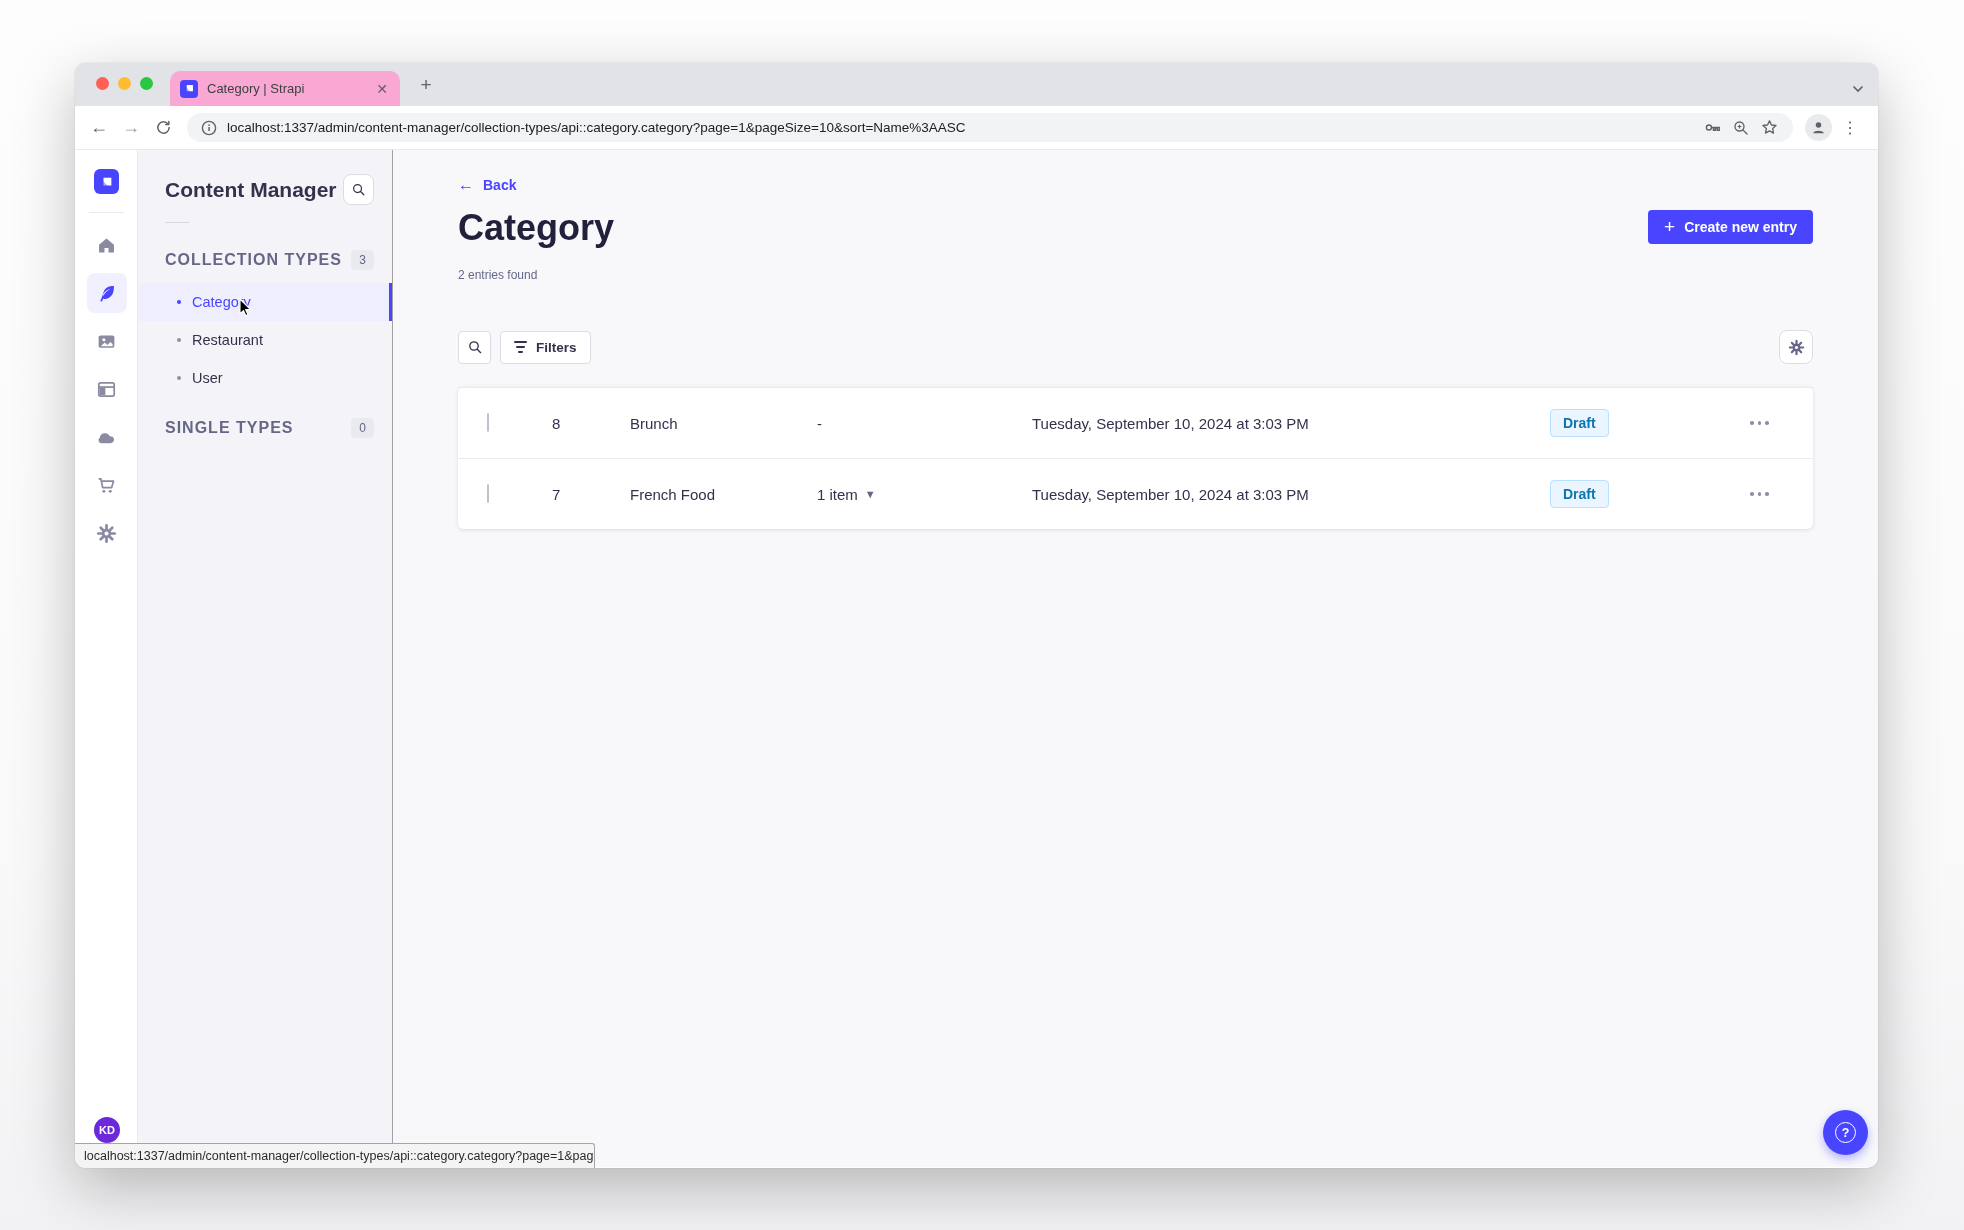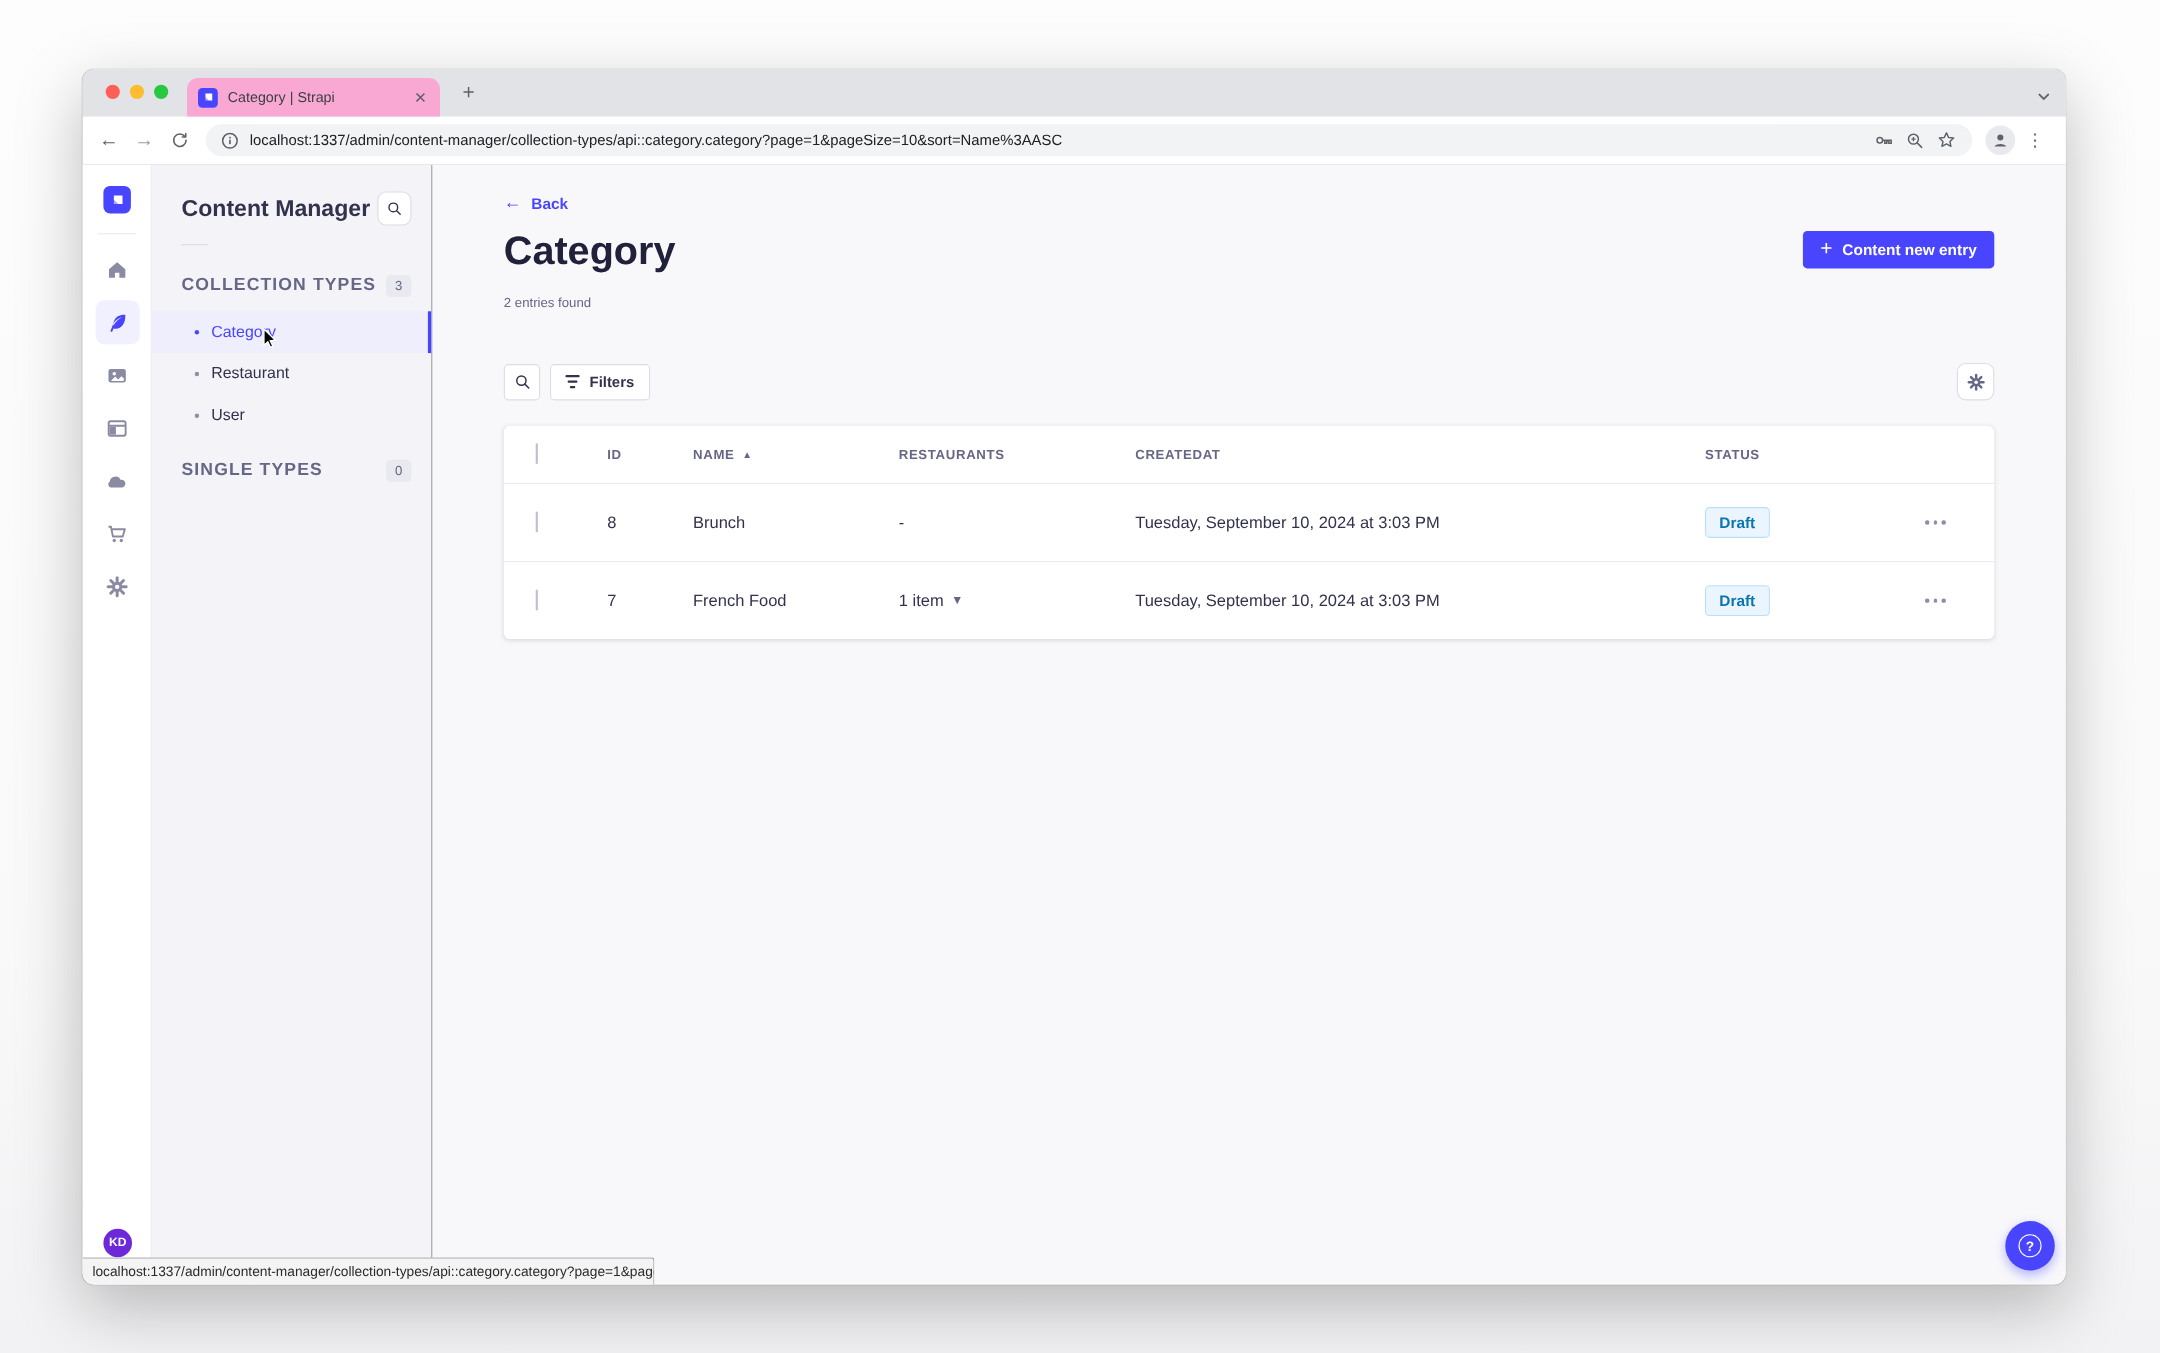--- a/index.html
+++ b/index.html
@@ -312,21 +312,21 @@
           <span>Back</span>
         </div>
 
         <div class="titlerow">
           <div>
             <div class="page-title">Category</div>
             <div class="subtitle">2 entries found</div>
           </div>
           <button class="btn-primary">
             <span class="plus">+</span>
-            <span>Content new entry</span>
+            <span>Create new entry</span>
           </button>
         </div>
 
         <div class="filtersrow">
           <span class="icon-btn-sq" style="height:33px;width:33px;border-radius:4px">
             <svg width="16" height="16" viewBox="0 0 24 24">
                 <circle cx="10.5" cy="10.5" r="6.3" fill="none" stroke="#32324d" stroke-width="2"></circle>
                 <line x1="15.3" y1="15.3" x2="20.5" y2="20.5" stroke="#32324d" stroke-width="2" stroke-linecap="round"></line>
               </svg>
           </span>
@@ -351,32 +351,20 @@
                   <line x1="4.5" y1="15.5" x2="6.4" y2="13.6"></line>
                   <line x1="13.6" y1="6.4" x2="15.5" y2="4.5"></line>
                 </g>
                 <circle cx="10" cy="10" r="4.6" fill="#666687"></circle>
                 <circle cx="10" cy="10" r="1.9" fill="#fff"></circle>
               </svg>
           </span>
         </div>
 
         <div class="tablecard">
-          <div class="trow head">
-            <div><span class="cb"></span></div>
-            <div class="th">ID</div>
-            <div class="th">
-              <span>NAME</span>
-              <span class="sort-asc">▲</span>
-            </div>
-            <div class="th">RESTAURANTS</div>
-            <div class="th">CREATEDAT</div>
-            <div class="th">STATUS</div>
-            <div></div>
-          </div>
 
           <div class="trow body">
             <div><span class="cb"></span></div>
             <div class="td">8</div>
             <div class="td">Brunch</div>
             <div class="td">-</div>
             <div class="td">Tuesday, September 10, 2024 at 3:03 PM</div>
             <div class="td">
                 <span class="badge-draft">Draft</span>
               </div>

